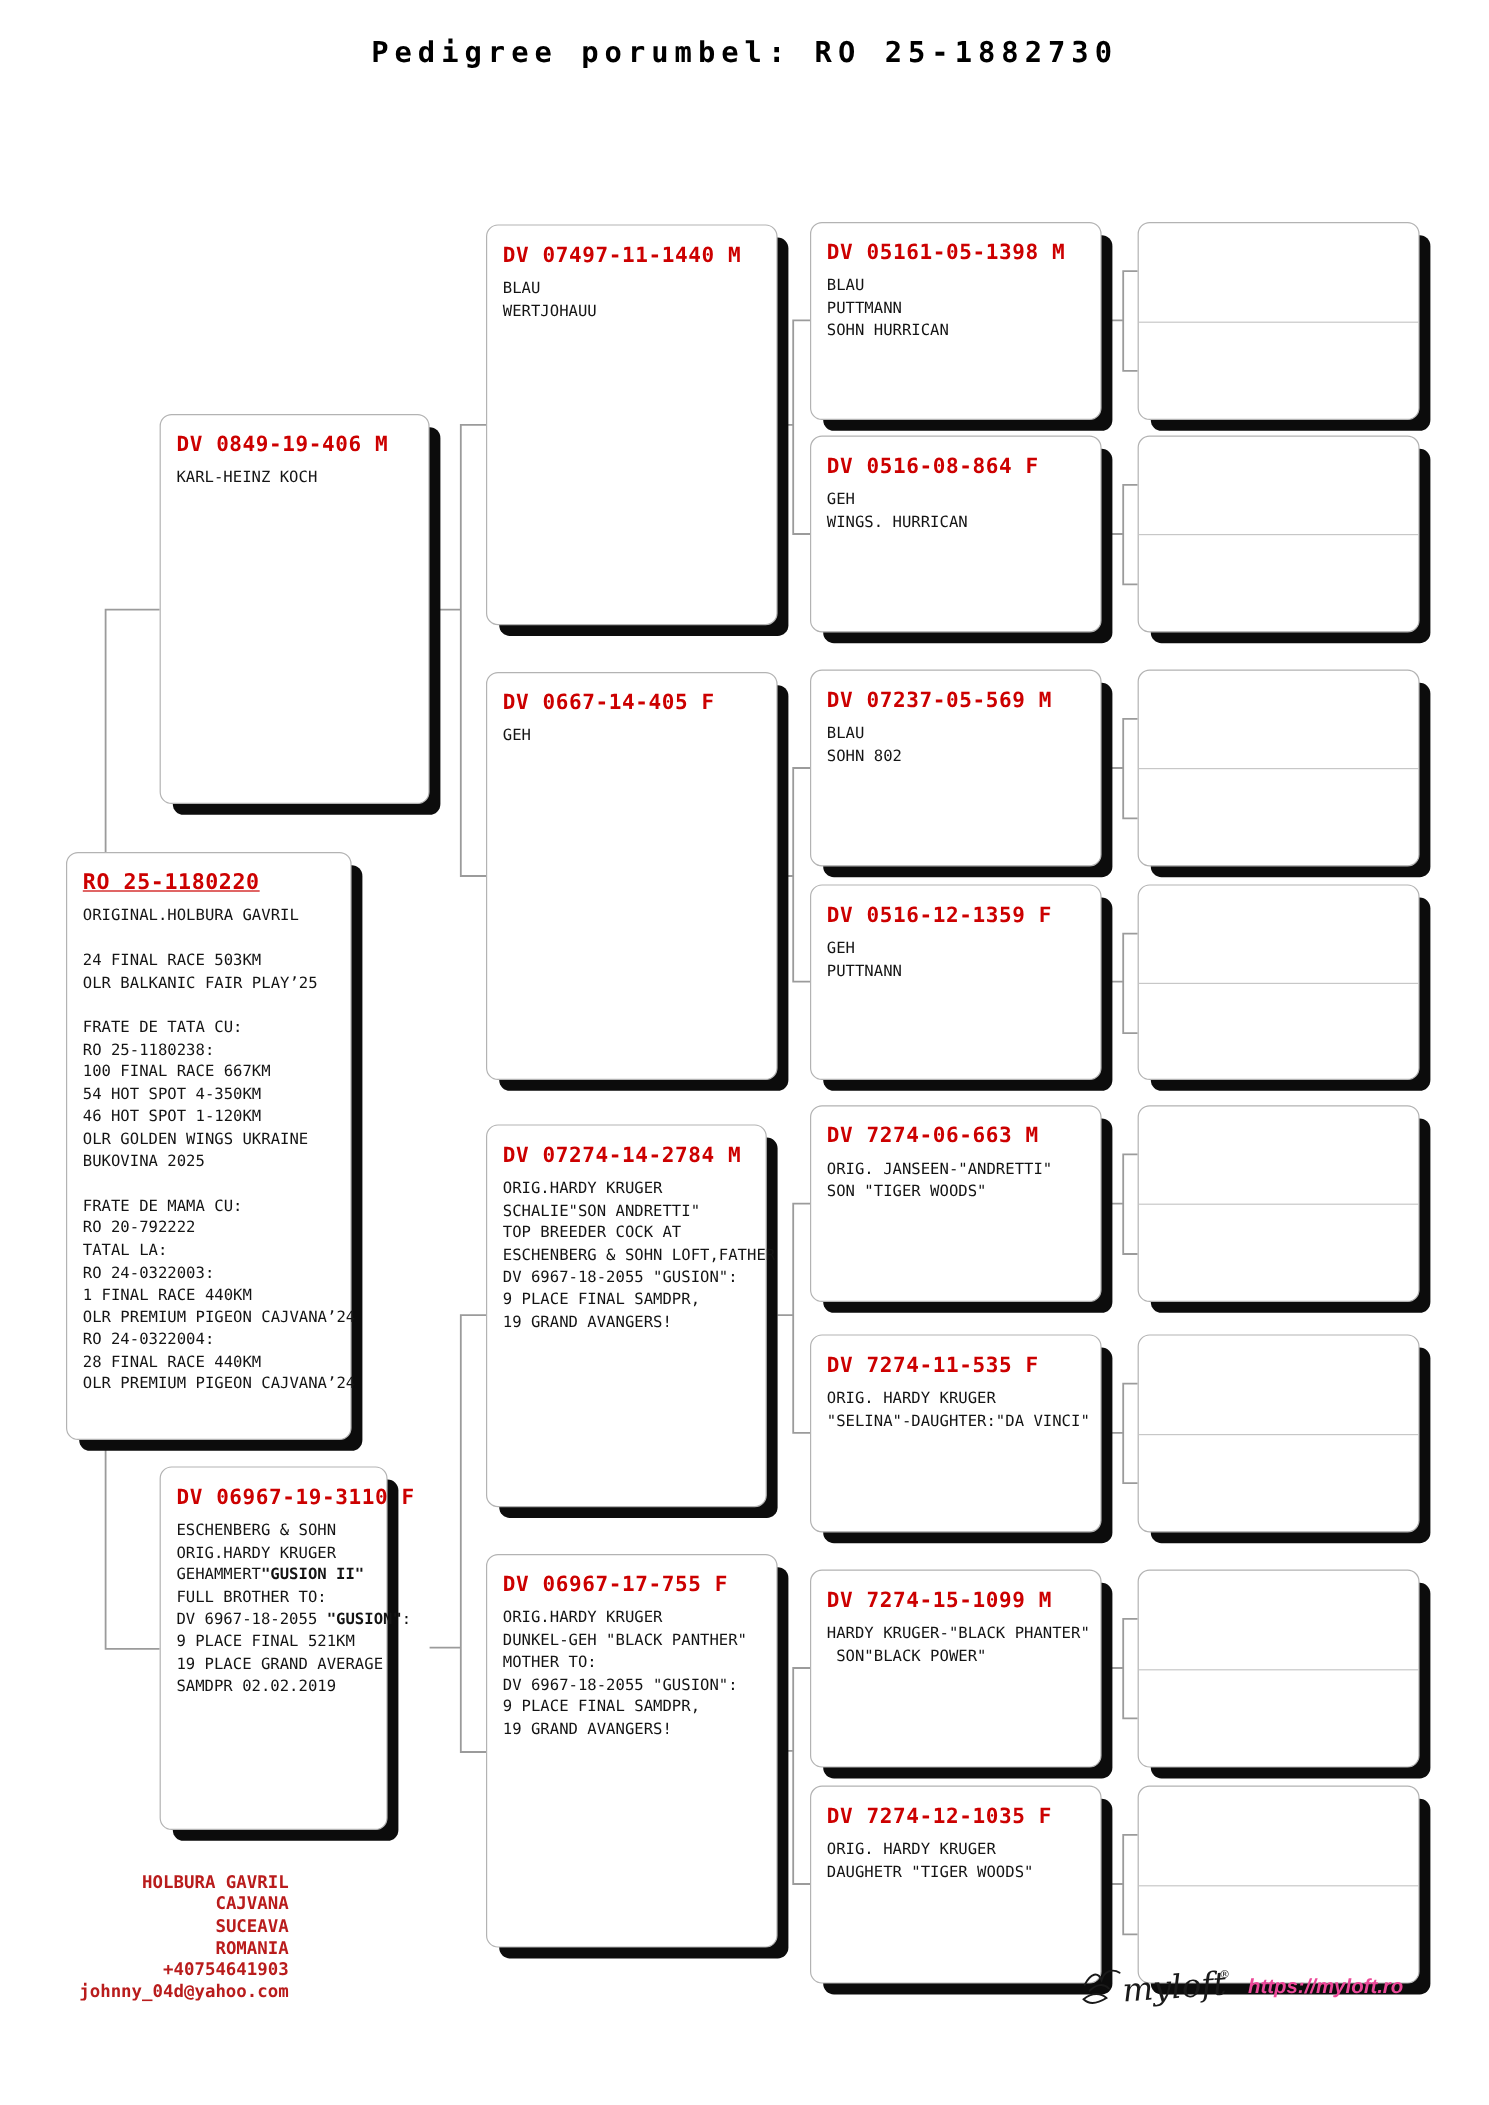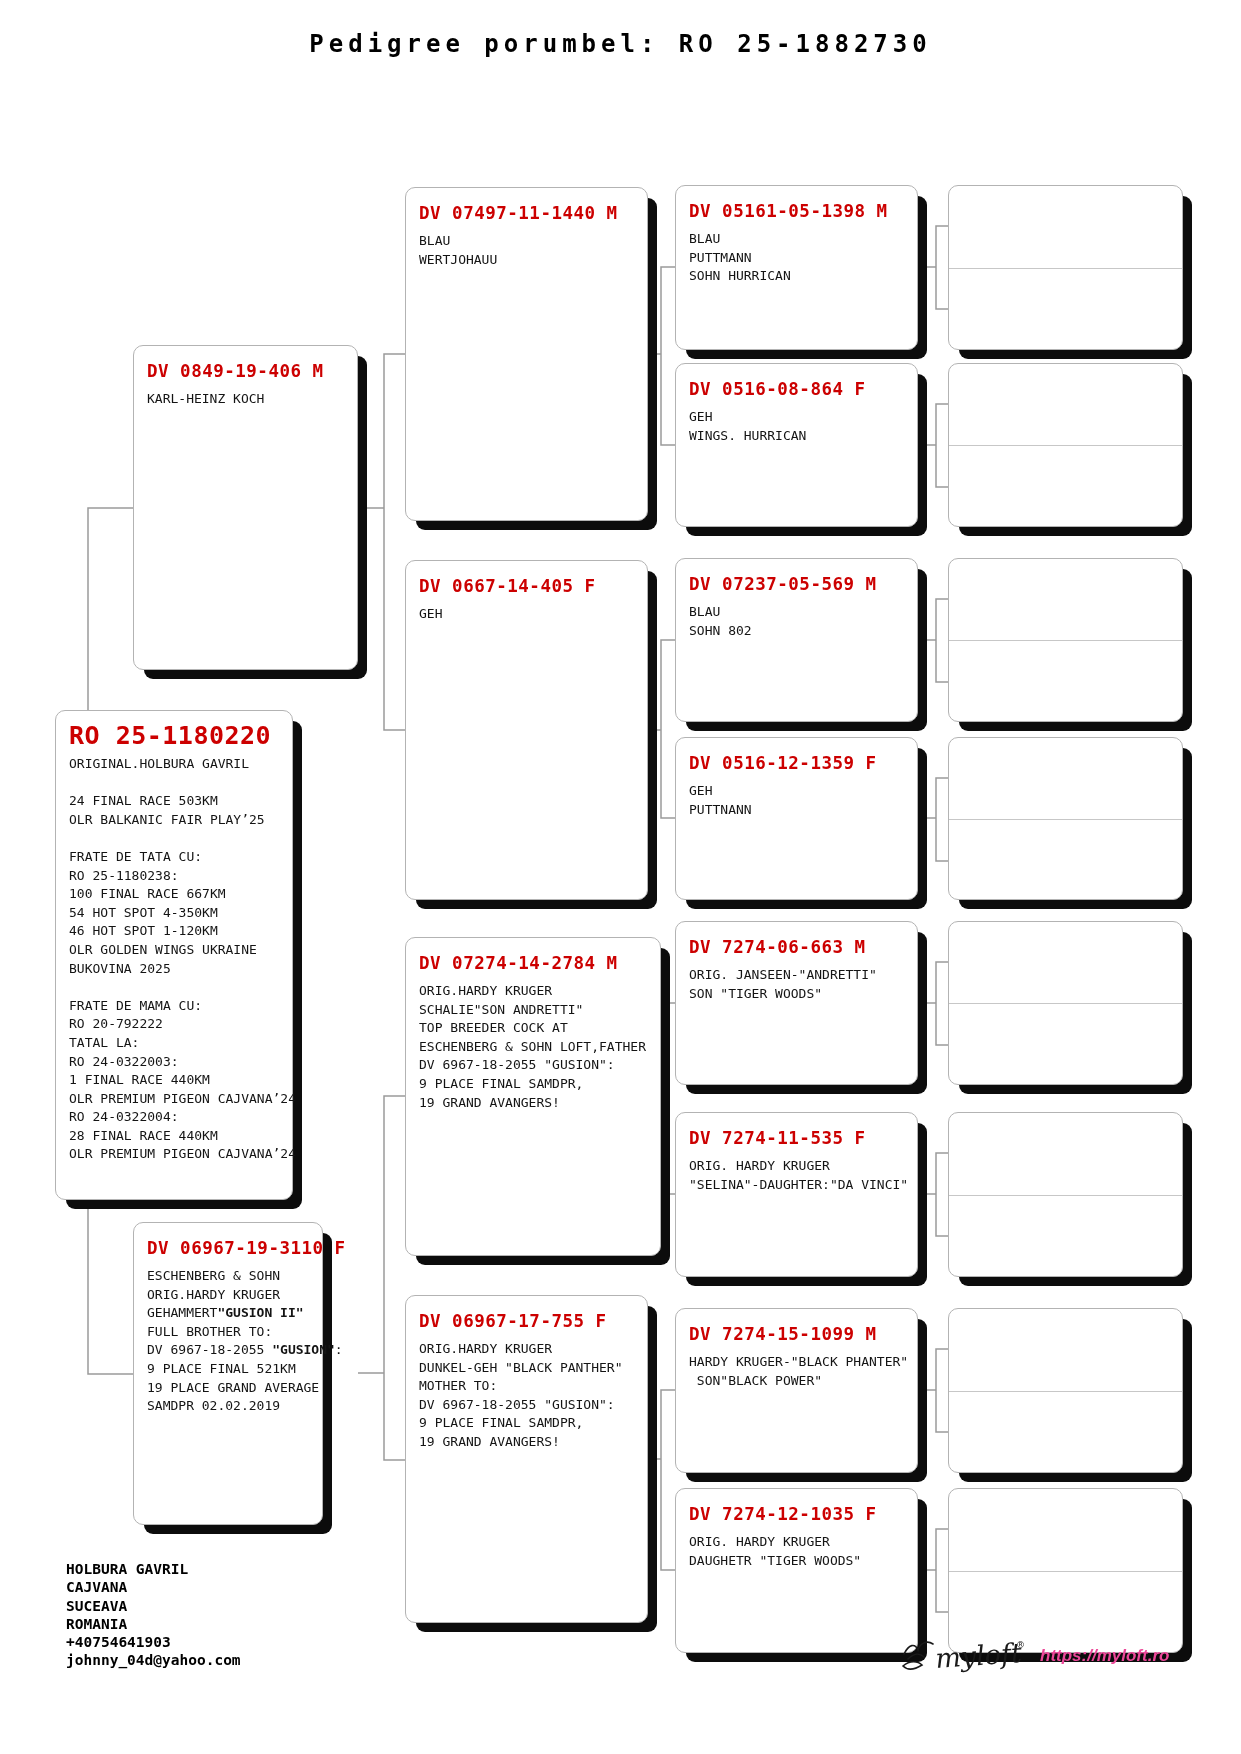--- a/index.html
+++ b/index.html
@@ -5,26 +5,26 @@
   html,body{margin:0;padding:0;background:#ffffff;}
   .page{position:relative;width:1241px;height:1754px;background:#ffffff;overflow:hidden;
         font-family:"DejaVu Sans Mono",monospace;}
   .title{position:absolute;left:0;right:0;top:30px;text-align:center;
          font:bold 24px "DejaVu Sans Mono",monospace;letter-spacing:5px;color:#000;}
   .connectors{position:absolute;left:0;top:0;z-index:1;}
   .pbox{position:absolute;z-index:2;background:#fff;border:1px solid #b3b3b3;border-radius:10px;
         box-shadow:10px 10px 0 -1px #0c0c0c;box-sizing:border-box;padding:14px 4px 0 13px;}
   .ring{font:bold 17.5px "DejaVu Sans Mono",monospace;letter-spacing:0.5px;color:#cc0000;
         line-height:22px;margin-bottom:8px;white-space:pre;}
-  .pbox.subject .ring{font-size:25px;}
+  .pbox.subject .ring{font-size:18px;text-decoration:underline;}
   .blines .line{font:13px/18.6px "DejaVu Sans Mono",monospace;color:#141414;white-space:pre;}
   .blines .line b{font-weight:bold;}
   .slot{padding:0;}
   .slot-divider{position:absolute;left:0;right:0;top:50%;height:1px;background:#c7c7c7;}
-  .owner .line{font:bold 14.5px/18.3px "DejaVu Sans Mono",monospace;color:#000000;white-space:pre;}
+  .owner .line{font:bold 14.5px/18.3px "DejaVu Sans Mono",monospace;color:#b91c1c;white-space:pre;text-align:right;}
   .owner{position:absolute;left:66px;top:1560px;z-index:3;}
   .brand{position:absolute;left:900px;top:1632px;z-index:3;display:flex;align-items:center;}
   .brand .url{font:bold italic 17px "Liberation Sans",sans-serif;font-style:italic;color:#ec4899;
               margin-left:14px;}
 </style>
 </head>
 <body>
 
 <div class="page">
 
@@ -104,21 +104,21 @@
         <div class="line">BLAU</div>
         <div class="line">WERTJOHAUU</div>
       </div>
   </div>
   <div class="pbox" style="left:405px;top:560px;width:243px;height:340px">
     <div class="ring">DV 0667-14-405 F</div>
     <div class="blines">
         <div class="line">GEH</div>
       </div>
   </div>
-  <div class="pbox" style="left:405px;top:937px;width:256px;height:319px">
+  <div class="pbox" style="left:405px;top:937px;width:234px;height:319px">
     <div class="ring">DV 07274-14-2784 M</div>
     <div class="blines">
         <div class="line">ORIG.HARDY KRUGER</div>
         <div class="line">SCHALIE"SON ANDRETTI"</div>
         <div class="line">TOP BREEDER COCK AT</div>
         <div class="line">ESCHENBERG &amp; SOHN LOFT,FATHER</div>
         <div class="line">DV 6967-18-2055 "GUSION":</div>
         <div class="line">9 PLACE FINAL SAMDPR,</div>
         <div class="line">19 GRAND AVANGERS!</div>
       </div>

